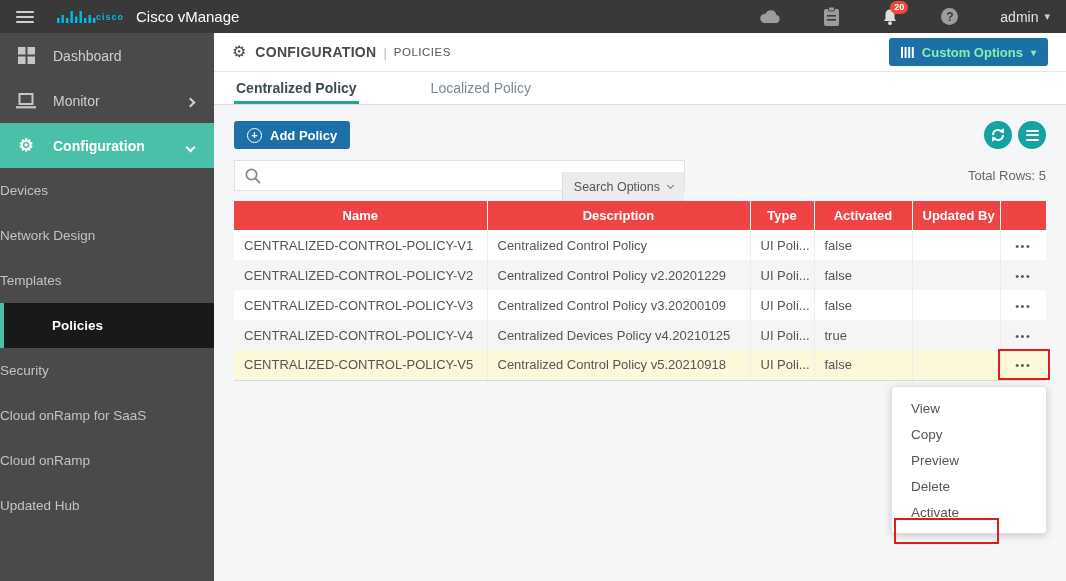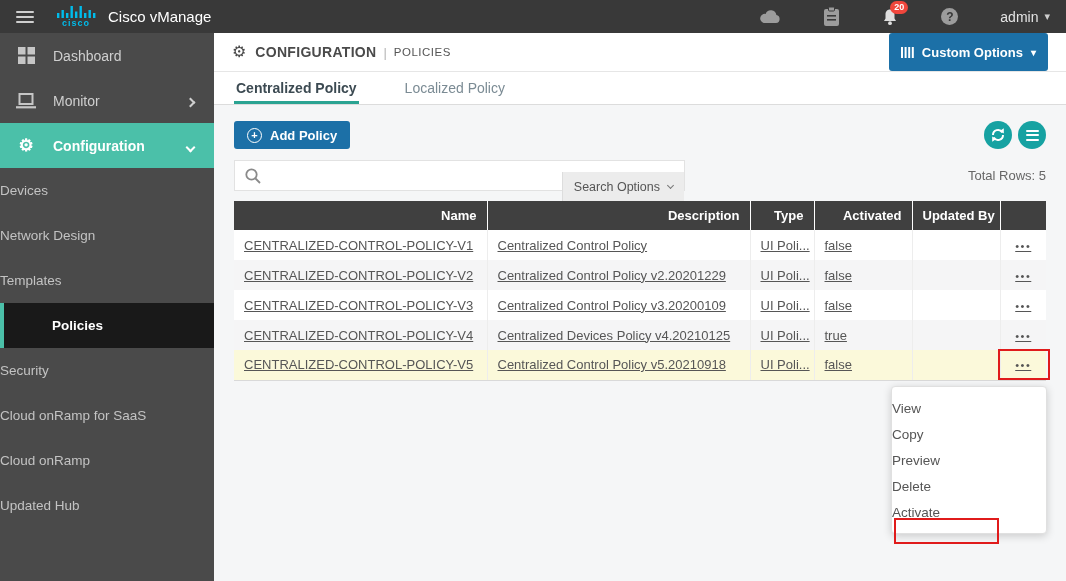--- a/index.html
+++ b/index.html
@@ -4,21 +4,21 @@
 <style>
   * { margin:0; padding:0; box-sizing:border-box; }
   body { font-family:"Liberation Sans", sans-serif; background:#e8e8e8; }
   .page { position:relative; width:1066px; height:581px; overflow:hidden; background:#f5f6f7; }
 
   
   .topbar { position:absolute; left:0; top:0; width:1066px; height:33px; background:#393939;
             display:flex; align-items:center; padding:0 16px; }
   .hamburger { width:18px; display:flex; flex-direction:column; gap:3px; margin-right:22px; cursor:pointer; }
   .hamburger span { display:block; height:2px; background:#cfcfcf; border-radius:1px; }
-  .logo { display:flex; flex-direction:column; align-items:center; margin-right:12px; line-height:1;text-align:right; }
+  .logo { display:flex; flex-direction:row; align-items:center; margin-right:12px; line-height:1;text-align:right; }
   .logo .cisco-word { color:#00bceb; font-size:9px; font-weight:bold; letter-spacing:1px; margin-top:1px; }
   .brand { color:#ffffff; font-size:15px; }
   .top-icons { margin-left:auto; display:flex; align-items:center; gap:42px; }
   .ticon { display:flex; align-items:center; justify-content:flex-end; cursor:pointer; }
   .bell-wrap { position:relative; }
   .badge { position:absolute; top:-7px; left:9px; background:#f0463c; color:#fff; font-size:9px;
            font-weight:bold; padding:2px 4px; border-radius:8px; line-height:1; }
   .help-circle { width:17px; height:17px; border-radius:50%; background:#9c9c9c; color:#383838;
                  font-size:12px; font-weight:bold; display:flex; align-items:center; justify-content:center; }
   .user { display:flex; align-items:center; gap:6px; color:#e3e3e3; font-size:14px; cursor:pointer; }
@@ -44,27 +44,27 @@
   .chev.down { transform:rotate(45deg); margin-top:-3px; }
 
   
   .main { position:absolute; left:214px; top:33px; width:852px; height:548px; background:#f5f6f7; }
   .page-header { height:39px; background:#fff; border-bottom:1px solid #e6e6e6; display:flex;
                  align-items:center; padding:0 18px; }
   .title-gear { font-size:16px; color:#4a4a4a; margin-right:9px; line-height:1; }
   .title-main { font-size:14px; font-weight:bold; color:#4a4a4a; letter-spacing:.3px; }
   .title-sep { color:#b5b5b5; margin:0 7px; font-size:13px; }
   .title-sub { font-size:11.5px; color:#555; letter-spacing:.5px; }
-  .btn-custom { margin-left:auto; background:#1c70a7; color:#ffffff; height:38px; border-radius:3px;
+  .btn-custom { margin-left:auto; background:#1c70a7; color:#86efac; height:28px; border-radius:3px;
                 display:flex; align-items:center; gap:8px; padding:0 12px; font-size:13px;
                 font-weight:bold; cursor:pointer; }
   .btn-custom .caret { font-size:10px; }
 
   .tab-bar { height:33px; background:#fff; border-bottom:1px solid #dcdcdc; display:flex;
-             padding-left:20px; gap:44px; }
+             padding-left:20px; gap:70px; }
   .tab { display:flex; align-items:center; font-size:14px; color:#7b8b94; position:relative;
          padding:0 2px; cursor:pointer; }
   .tab.active { color:#3c4a52; font-weight:bold; }
   .tab.active::after { content:""; position:absolute; left:0; right:0; bottom:0; height:3px; background:#2aa392; }
 
   .content { padding:16px 20px 0; }
   .row1 { display:flex; align-items:center; height:28px; }
   .btn-add { background:#1c70a7; color:#fff; height:28px; border-radius:3px; display:flex;
              align-items:center; gap:8px; padding:0 13px; font-size:13px; font-weight:bold; cursor:pointer; }
   .plus-circle { width:15px; height:15px; border:1.5px solid #fff; border-radius:50%; display:flex;
@@ -80,37 +80,37 @@
                align-items:center; }
   .searchbar .mag { margin-left:9px; display:flex; }
   .searchbar input { flex:1; border:none; outline:none; font-size:13px; padding:0 8px; height:100%;
                      background:transparent; font-family:"Liberation Sans", sans-serif; }
   .search-opts { height:100%; background:#ececec; border-left:1px solid #ddd; display:flex;
                  align-items:center; gap:8px; padding:0 11px; font-size:12.5px; color:#555; cursor:pointer;margin-top:22px; }
   .search-opts .chev { width:5px; height:5px; border-width:1.5px; color:#777; }
   .total-rows { margin-left:auto; font-size:13px; color:#666; }
 
   table.grid { margin-top:10px; width:100%; border-collapse:collapse; table-layout:fixed; }
-  table.grid th { background:#404040; color:#fff; font-size:13px; font-weight:bold; text-align:right;
+  table.grid th { background:#ef4444; color:#fff; font-size:13px; font-weight:bold; text-align:center;
                   padding:7px 10px; border-right:1px solid #fff; height:29px; white-space:nowrap;
                   overflow:hidden; cursor:pointer; }
   table.grid th:last-child { border-right:none; }
   table.grid td { font-size:13px; color:#565656; padding:6px 10px; border-right:1px solid #ededed;
-                  background:#fff; height:30px; white-space:nowrap; overflow:hidden;text-decoration:underline; }
+                  background:#fff; height:30px; white-space:nowrap; overflow:hidden; }
   table.grid td:last-child { border-right:none; text-align:center; }
   tr.alt td { background:#f5f5f6; }
   tr.selected td { background:#fbf9da; }
   tr.lastrow td { border-bottom:1px solid #d9d9d9; }
   .dots { color:#555; font-size:11px; letter-spacing:1.5px; cursor:pointer; }
 
   
   .ctx-menu { position:absolute; left:891px; top:386px; width:156px; background:#fff;
               border:1px solid #e0e0e0; border-radius:4px; box-shadow:0 2px 9px rgba(0,0,0,.18);
               padding:8px 0; z-index:5; }
-  .ctx-item { height:26px; display:flex; align-items:center; font-size:13.5px;
+  .ctx-item { height:26px; display:flex; align-items:center; padding-left:19px; font-size:13.5px;
               color:#555; cursor:pointer; }
 
   
   .annotation { position:absolute; border:2px solid #e01b1b; z-index:6; pointer-events:none; }
   #anno-more { left:998px; top:349px; width:52px; height:31px; }
   #anno-activate { left:894px; top:518px; width:105px; height:26px; }
 </style>
 </head>
 <body>
 

